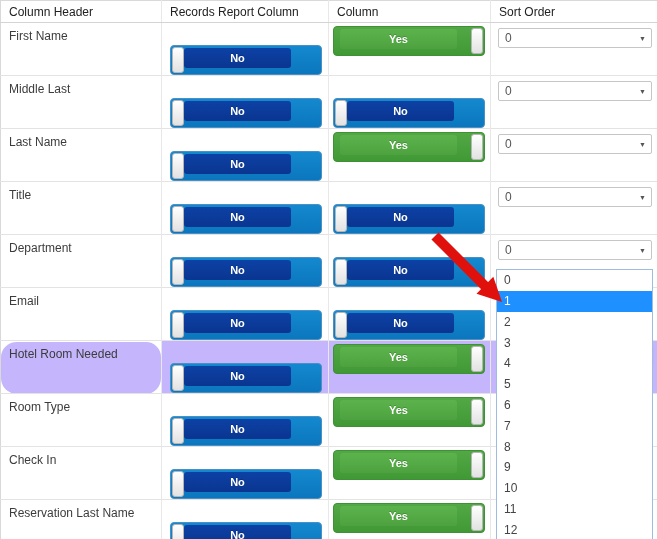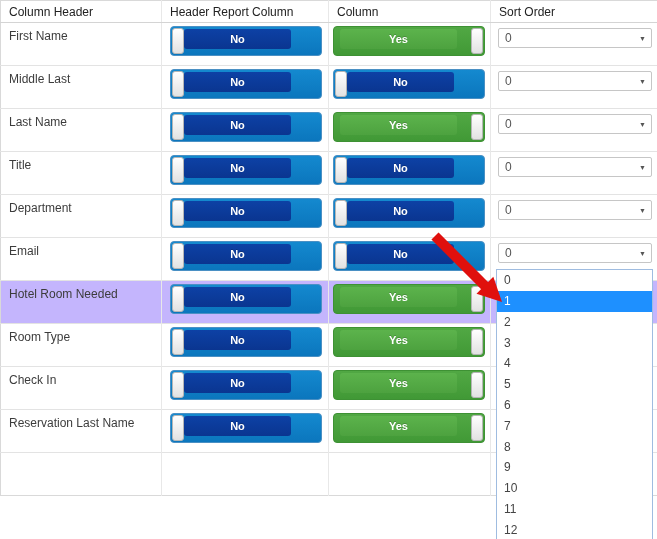--- a/index.html
+++ b/index.html
@@ -15,27 +15,27 @@
   th {
     height:21px; text-align:left; font-size:12px; font-weight:normal; color:#222;
     padding:0 0 0 8px; background:#fff; border-bottom:1px solid #d4d4d4;
     border-right:1px solid #e8e8e8;
   }
   td {
     height:36px; vertical-align:top; border-top:1px solid #e3e3e3;
     border-right:1px solid #e8e8e8; padding:0; background-clip:padding-box;
   }
   tr.hl td { background-color:#c4b5fd; }
-  .c-label { padding:6px 8px 0 8px; font-size:12px; color:#3c3c3c; }
+  .c-label { padding:6px 8px 0 8px; font-size:12px; color:#3c3c3c;border-radius:16px; }
   .c-toggle-rr { padding:3px 0 0 8px; }
   .c-toggle-en { padding:3px 0 0 4px; }
   .c-select { padding:5px 5px 0 7px; }
 
   .switch { position:relative; width:152px; height:30px; border-radius:4px; box-sizing:border-box; }
-  .switch.no  { background:linear-gradient(180deg,#1489cf,#0b76bd); border:1px solid #4a90c4; }
+  .switch.no  { background:linear-gradient(180deg,#1489cf,#0b76bd); border:1px solid #4a90c4;margin-top:19px; }
   .switch.yes { background:linear-gradient(180deg,#51a844,#419936); border:1px solid #3e9134; }
   .bar {
     position:absolute; display:flex; align-items:center; justify-content:center;
     color:#fff; font-weight:bold; font-size:11px; border-radius:3px;
     text-shadow:0 -1px 0 rgba(0,0,0,0.2);
   }
   .switch.no  .bar { left:13px; top:2px; right:30px; bottom:6px; background:linear-gradient(180deg,#0d41a5,#0a3590); }
   .switch.yes .bar { left:6px;  top:2px; right:27px; bottom:6px; background:linear-gradient(180deg,#5cb34c,#4da23f); }
   .handle {
     position:absolute; top:1px; bottom:1px; width:12px; border-radius:3px;
@@ -74,21 +74,21 @@
 <table class="cfg">
   <colgroup>
       <col class="c1">
       <col class="c2">
       <col class="c3">
       <col class="c4">
     </colgroup>
   <thead>
     <tr>
       <th>Column Header</th>
-      <th>Header Report Column</th>
+      <th>Records Report Column</th>
       <th>Column</th>
       <th>Sort Order</th>
     </tr>
   </thead>
   <tbody id="tbody">
       <tr>
     <td class="c-label">
       <span class="row-label">First Name</span>
     </td>
     <td class="c-toggle-rr">

